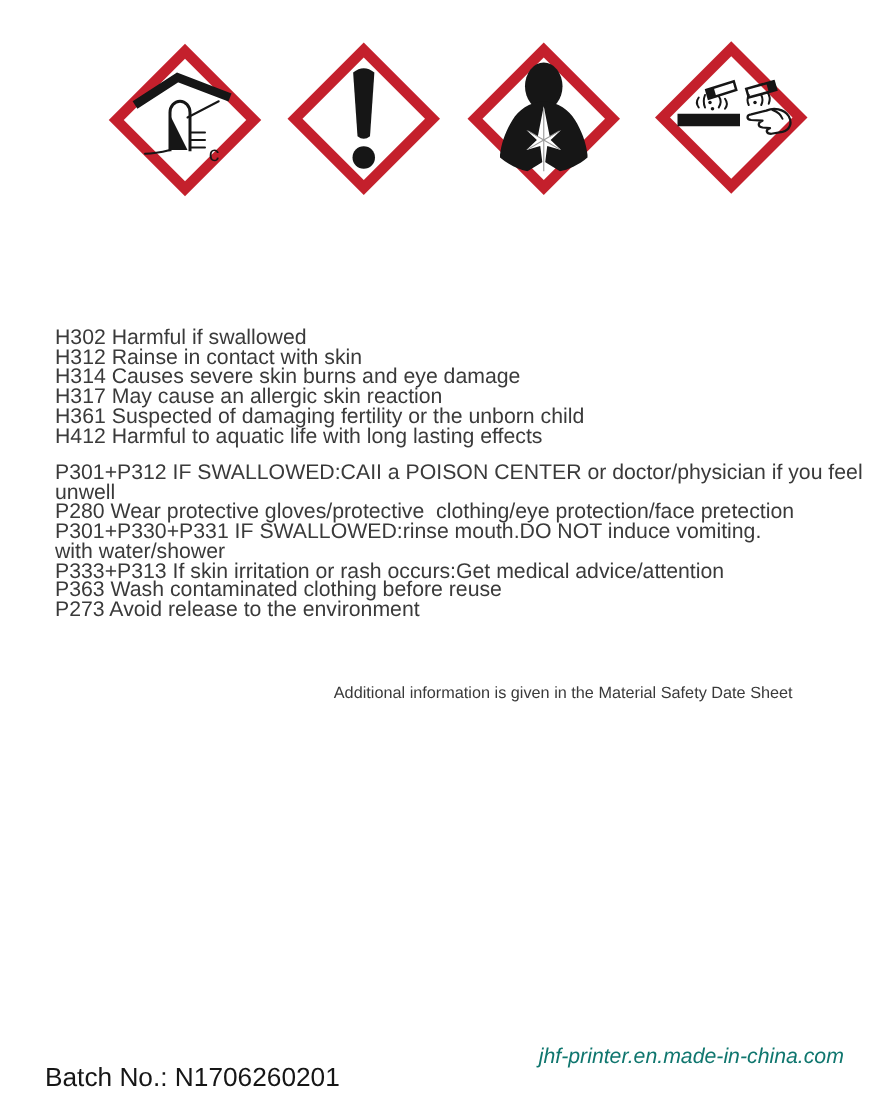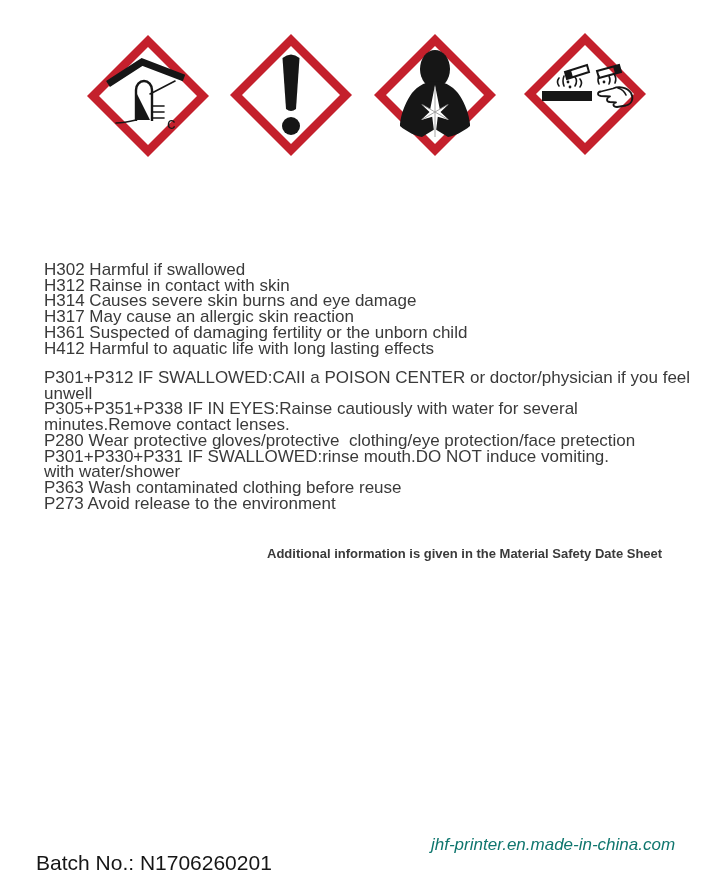--- a/index.html
+++ b/index.html
@@ -15,21 +15,21 @@
   .glyph-thin{fill:none;stroke:var(--black,#161616);stroke-width:1.6;stroke-linecap:round;}
 
   #pictogram-1{left:86px;top:34px;}
   #pictogram-2{left:229px;top:33px;}
   #pictogram-3{left:373px;top:33px;}
   #pictogram-4{left:523px;top:32px;}
 
   .textline{white-space:pre-wrap;font-size:17px;line-height:15.7px;color:var(--text,#3a3a3a);}
   #h-block{position:absolute;left:44px;top:262px;}
   #p-block{position:absolute;left:44px;top:370px;}
-  #additional-info{position:absolute;left:267px;top:546px;font-size:13px;color:var(--text,#3a3a3a);white-space:pre;font-weight:bold;}
+  #additional-info{position:absolute;left:267px;top:546px;font-size:13px;color:var(--text,#3a3a3a);white-space:pre;}
   #watermark{position:absolute;left:431px;top:835px;font-size:17px;color:#0f766e;white-space:pre;font-style:italic;}
   #batch-no{position:absolute;left:36px;top:851px;font-size:21px;color:#161616;white-space:pre;text-align:right;}
   .star-line{stroke:#9a9a9a;stroke-width:0.9;}
   text.c-letter{font-family:"Liberation Sans",sans-serif;font-size:17px;fill:var(--black,#161616);}
 </style>
 </head>
 <body>
 
 <div class="page">
 
@@ -110,24 +110,24 @@
     <div class="textline">H302 Harmful if swallowed</div>
     <div class="textline">H312 Rainse in contact with skin</div>
     <div class="textline">H314 Causes severe skin burns and eye damage</div>
     <div class="textline">H317 May cause an allergic skin reaction</div>
     <div class="textline">H361 Suspected of damaging fertility or the unborn child</div>
     <div class="textline">H412 Harmful to aquatic life with long lasting effects</div>
   </div>
 
   <div id="p-block">
     <div class="textline">P301+P312 IF SWALLOWED:CAII a POISON CENTER or doctor/physician if you feel unwell</div>
-    <div class="textline">P305+P351+P338 IF IN EYES:Rainse cautiously with water for several minutes.Remove contact lenses.</div>
     <div class="textline">P280 Wear protective gloves/protective  clothing/eye protection/face pretection</div>
     <div class="textline">P301+P330+P331 IF SWALLOWED:rinse mouth.DO NOT induce vomiting.</div>
     <div class="textline">with water/shower</div>
+    <div class="textline">P333+P313 If skin irritation or rash occurs:Get medical advice/attention</div>
     <div class="textline">P363 Wash contaminated clothing before reuse</div>
     <div class="textline">P273 Avoid release to the environment</div>
   </div>
 
   <div id="additional-info">Additional information is given in the Material Safety Date Sheet</div>
 
   <div id="watermark">jhf-printer.en.made-in-china.com</div>
 
   <div id="batch-no">Batch No.: N1706260201</div>
 

